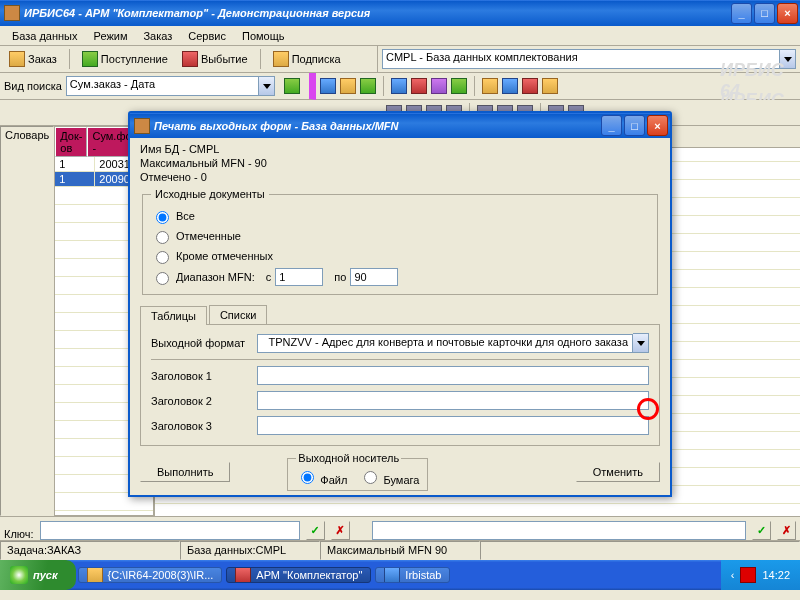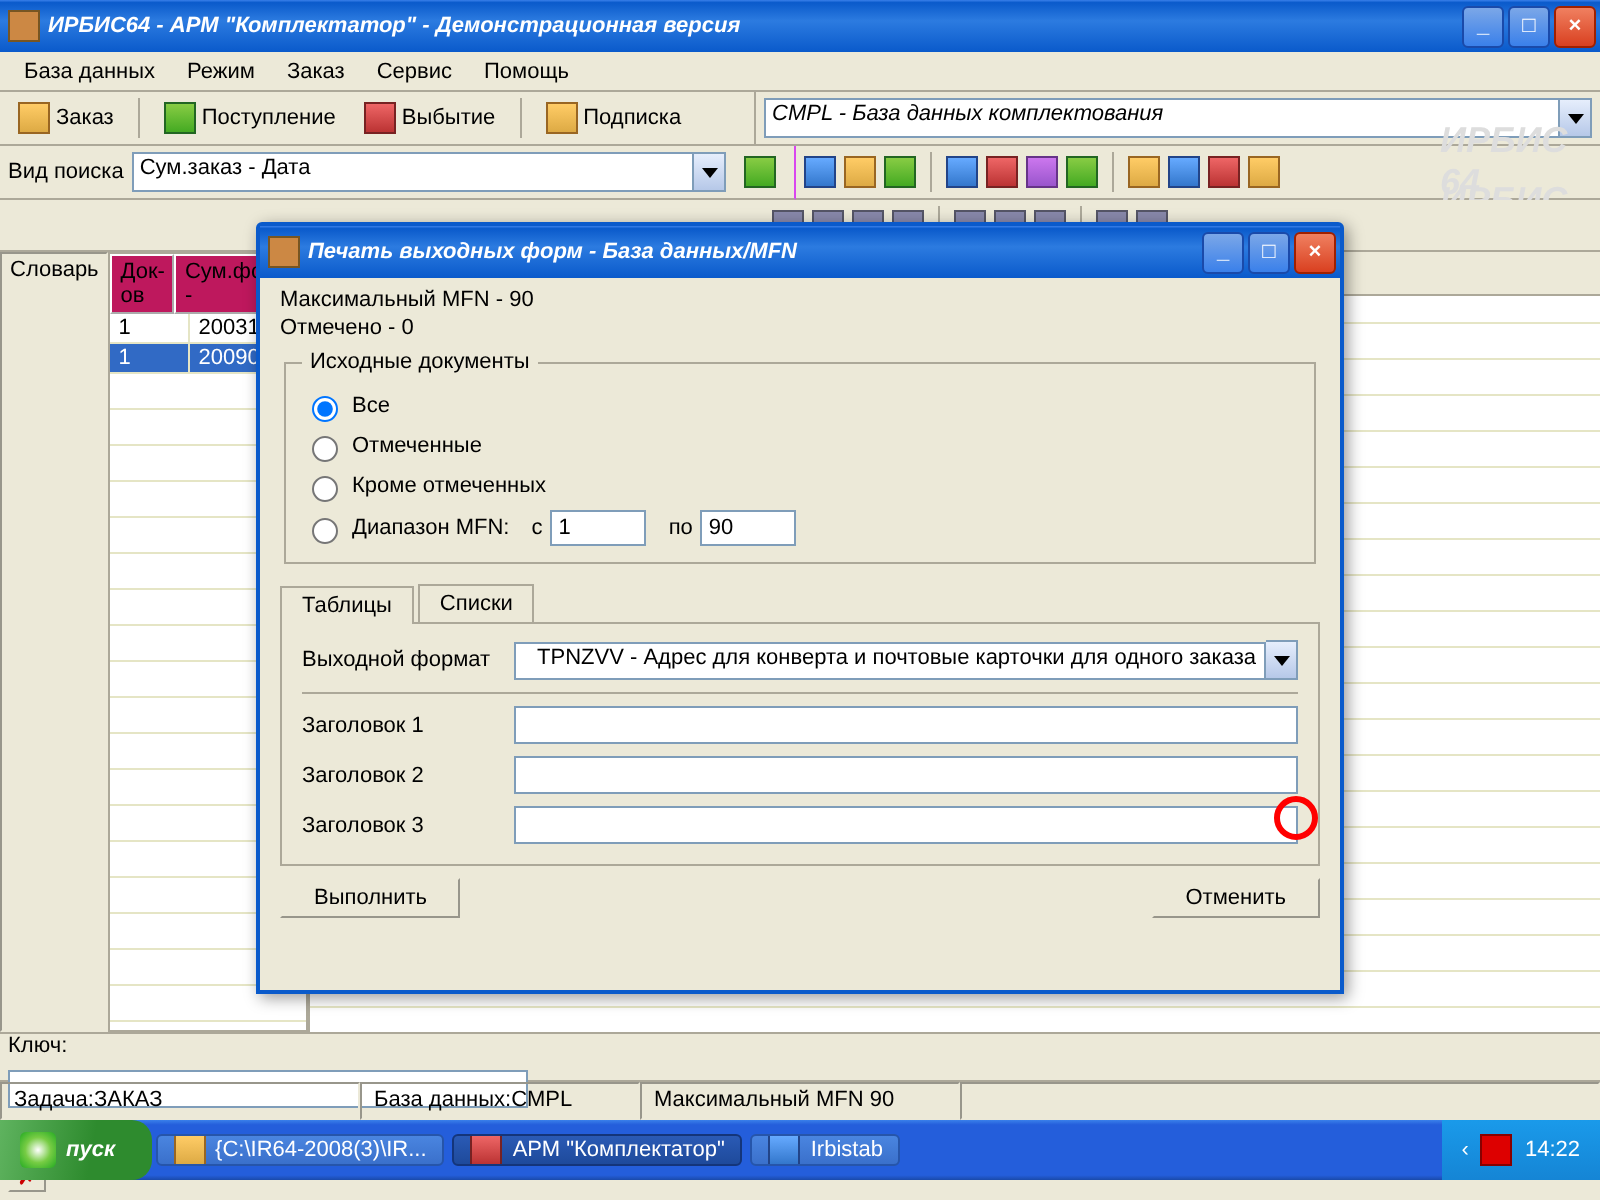--- a/index.html
+++ b/index.html
@@ -43,21 +43,21 @@
 .gh1{width:40px;} .gh2{flex:1;}
 .grid-row { display:flex; border-bottom:1px solid #e5e5c5; }
 .grid-row.sel { background:#316ac5; color:#fff; }
 .gc { padding:1px 4px; border-right: 1px solid #e5e5c5; }
 .gc1{width:40px;} .gc2{flex:1;}
 .grid-stripes { flex:1; background: repeating-linear-gradient(#fff 0, #fff 17px, #e5e5c5 17px, #e5e5c5 18px); height: 360px;}
 
 .right-pane { flex:1; background:#fff repeating-linear-gradient(#fff 0, #fff 17px, #e5e5c5 17px, #e5e5c5 18px); }
 .right-head { background:#ece9d8; height:22px; border-bottom:1px solid #aca899; }
 
-.key-bar { height:24px; background:#ece9d8; border-top:1px solid #aca899; display:flex; align-items:flex-start; padding:0 4px; gap:6px;flex-direction:column; }
+.key-bar { height:24px; background:#ece9d8; border-top:1px solid #aca899; display:flex; align-items:flex-end; padding:0 4px; gap:6px; }
 .key-input { flex:1; border:1px solid #7f9db9; height:19px; }
 .sqbtn { width:19px; height:19px; border:1px outset #ece9d8; background:#ece9d8; display:flex; align-items:center; justify-content:center; }
 .chk{color:#0a0;font-weight:bold;}
 .x{color:#c00;font-weight:bold;}
 
 .statusbar { height:20px; background:#ece9d8; border-top:1px solid #aca899; display:flex; }
 .stat { border:1px inset #ece9d8; padding:2px 6px; }
 .stat1{width:180px;} .stat2{width:140px;} .stat3{width:160px;} .stat4{flex:1;}
 
 .taskbar { height:30px; background:linear-gradient(#3a80ea,#245edb 8%,#245edb 92%,#1a4aaa); display:flex; align-items:center; color:#fff; }
@@ -128,30 +128,30 @@
         <span>Выбытие</span>
       </div>
     <div class="vsep"></div>
     <div class="tbtn">
         <span class="icon16 y"></span>
         <span>Подписка</span>
       </div>
   </div>
   <div class="toolbar" style="flex:1;">
     <div class="combo" style="flex:1;">
-      <div class="select" style="flex:1;font-style:italic;">CMPL - База данных комплектования</div>
+      <div class="select" style="flex:1;">CMPL - База данных комплектования</div>
       <div class="combo-btn">
           <div class="arrow-dn k"></div>
         </div>
     </div>
   </div>
 </div>
 
 <div style="display:flex;">
-  <div class="toolbar" style="width:398px;border-right:1px solid #d946ef;">
+  <div class="toolbar" style="width:316px;border-right:7px solid #d946ef;">
     <span>Вид поиска</span>
     <div class="combo" style="flex:1;">
       <div class="select" style="flex:1;">Сум.заказ - Дата</div>
       <div class="combo-btn">
           <div class="arrow-dn k"></div>
         </div>
     </div>
     <div class="tbtn">
         <span class="icon16 g"></span>
       </div>
@@ -269,20 +269,21 @@
   <div class="titlebar">
     <span class="icon"></span>
     <span class="title">Печать выходных форм - База данных/MFN</span>
     <div class="winbtns">
       <div class="winbtn">_</div>
       <div class="winbtn">□</div>
       <div class="winbtn close">×</div>
     </div>
   </div>
   <div class="dlg-body">
+    <div class="info-line">Имя БД - CMPL</div>
     <div class="info-line">Максимальный MFN  - 90</div>
     <div class="info-line">Отмечено - 0</div>
     <fieldset class="groupbox">
       <legend>Исходные документы</legend>
       <div class="radio-row">
           <input type="radio" name="src" checked="" style="">
           <span>Все</span>
         </div>
       <div class="radio-row">
           <input type="radio" name="src" style="">
@@ -326,18 +327,23 @@
         </div>
       <div class="form-row">
           <div class="lbl">Заголовок 3</div>
           <input class="fld" style="">
         </div>
     </div>
 
     <div class="dlg-btns">
       <button class="btn">Выполнить</button>
       <div style="flex:0.3"></div>
+      <fieldset class="media-group">
+        <legend>Выходной носитель</legend>
+        <label><input type="radio" name="m" checked="" style=""> <span>Файл</span></label>
+        <label><input type="radio" name="m" style=""> <span>Бумага</span></label>
+      </fieldset>
       <div style="flex:1"></div>
       <button class="btn">Отменить</button>
     </div>
   </div>
   <div class="circle"></div>
 </div>
 
 </body></html>

